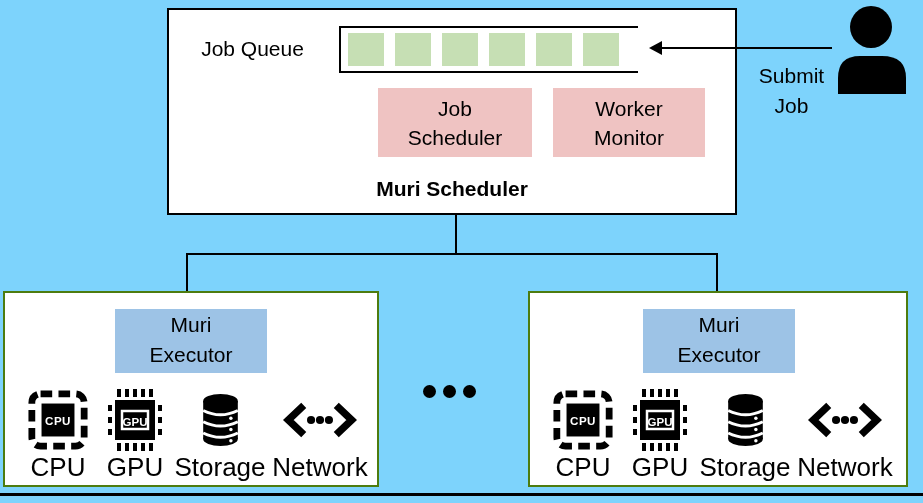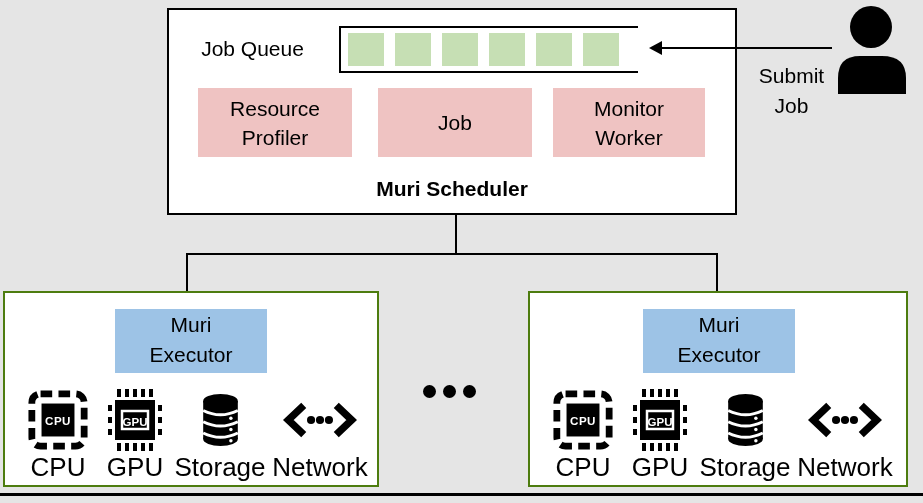--- a/index.html
+++ b/index.html
@@ -1,17 +1,17 @@
 <!DOCTYPE html>
 <html><head>
 <meta charset="utf-8">
 <style>
   html,body { margin:0; padding:0; background:#fff; }
   .stage {
-    position:relative; width:923px; height:503px; background:#e5e5e5;
+    position:relative; width:923px; height:503px; background:#7dd3fc;
     font-family:"Liberation Sans", sans-serif; color:#000; overflow:hidden;
   }
   
   .sched-box { position:absolute; left:167px; top:8px; width:570px; height:207px;
     border:2px solid #000; box-sizing:border-box; background:#fff; }
   .job-queue-label { position:absolute; left:190px; top:37px; width:125px;
     font-size:21px; text-align:center; }
   .queue { position:absolute; left:339px; top:26px; width:299px; height:47px;
     border-top:2px solid #000; border-bottom:2px solid #000; border-left:2px solid #000;
     box-sizing:border-box; display:flex; align-items:center; padding-left:7px; }
@@ -74,30 +74,27 @@
     <div class="queue-items">
         <div class="queue-sq"></div>
         <div class="queue-sq"></div>
         <div class="queue-sq"></div>
         <div class="queue-sq"></div>
         <div class="queue-sq"></div>
         <div class="queue-sq"></div>
       </div>
   </div>
 
-  <div class="module module-0">
-    <span>Resource</span>
-    <span>Profiler</span>
-  </div>
   <div class="module module-1">
     <span>Job</span>
+    <span>Scheduler</span>
   </div>
   <div class="module module-2">
+    <span>Worker</span>
     <span>Monitor</span>
-    <span>Worker</span>
   </div>
 
   <div class="sched-title">Muri Scheduler</div>
 
   <div class="arrow-line"></div>
   <div class="arrow-head"></div>
 
   <svg class="person-icon" width="76" height="88" viewBox="0 0 76 88">
     <circle cx="37" cy="21" r="21" fill="#000"></circle>
     <path d="M4,88 L4,72 Q4,50 26,50 L48,50 Q72,50 72,72 L72,88 Z" fill="#000"></path>

